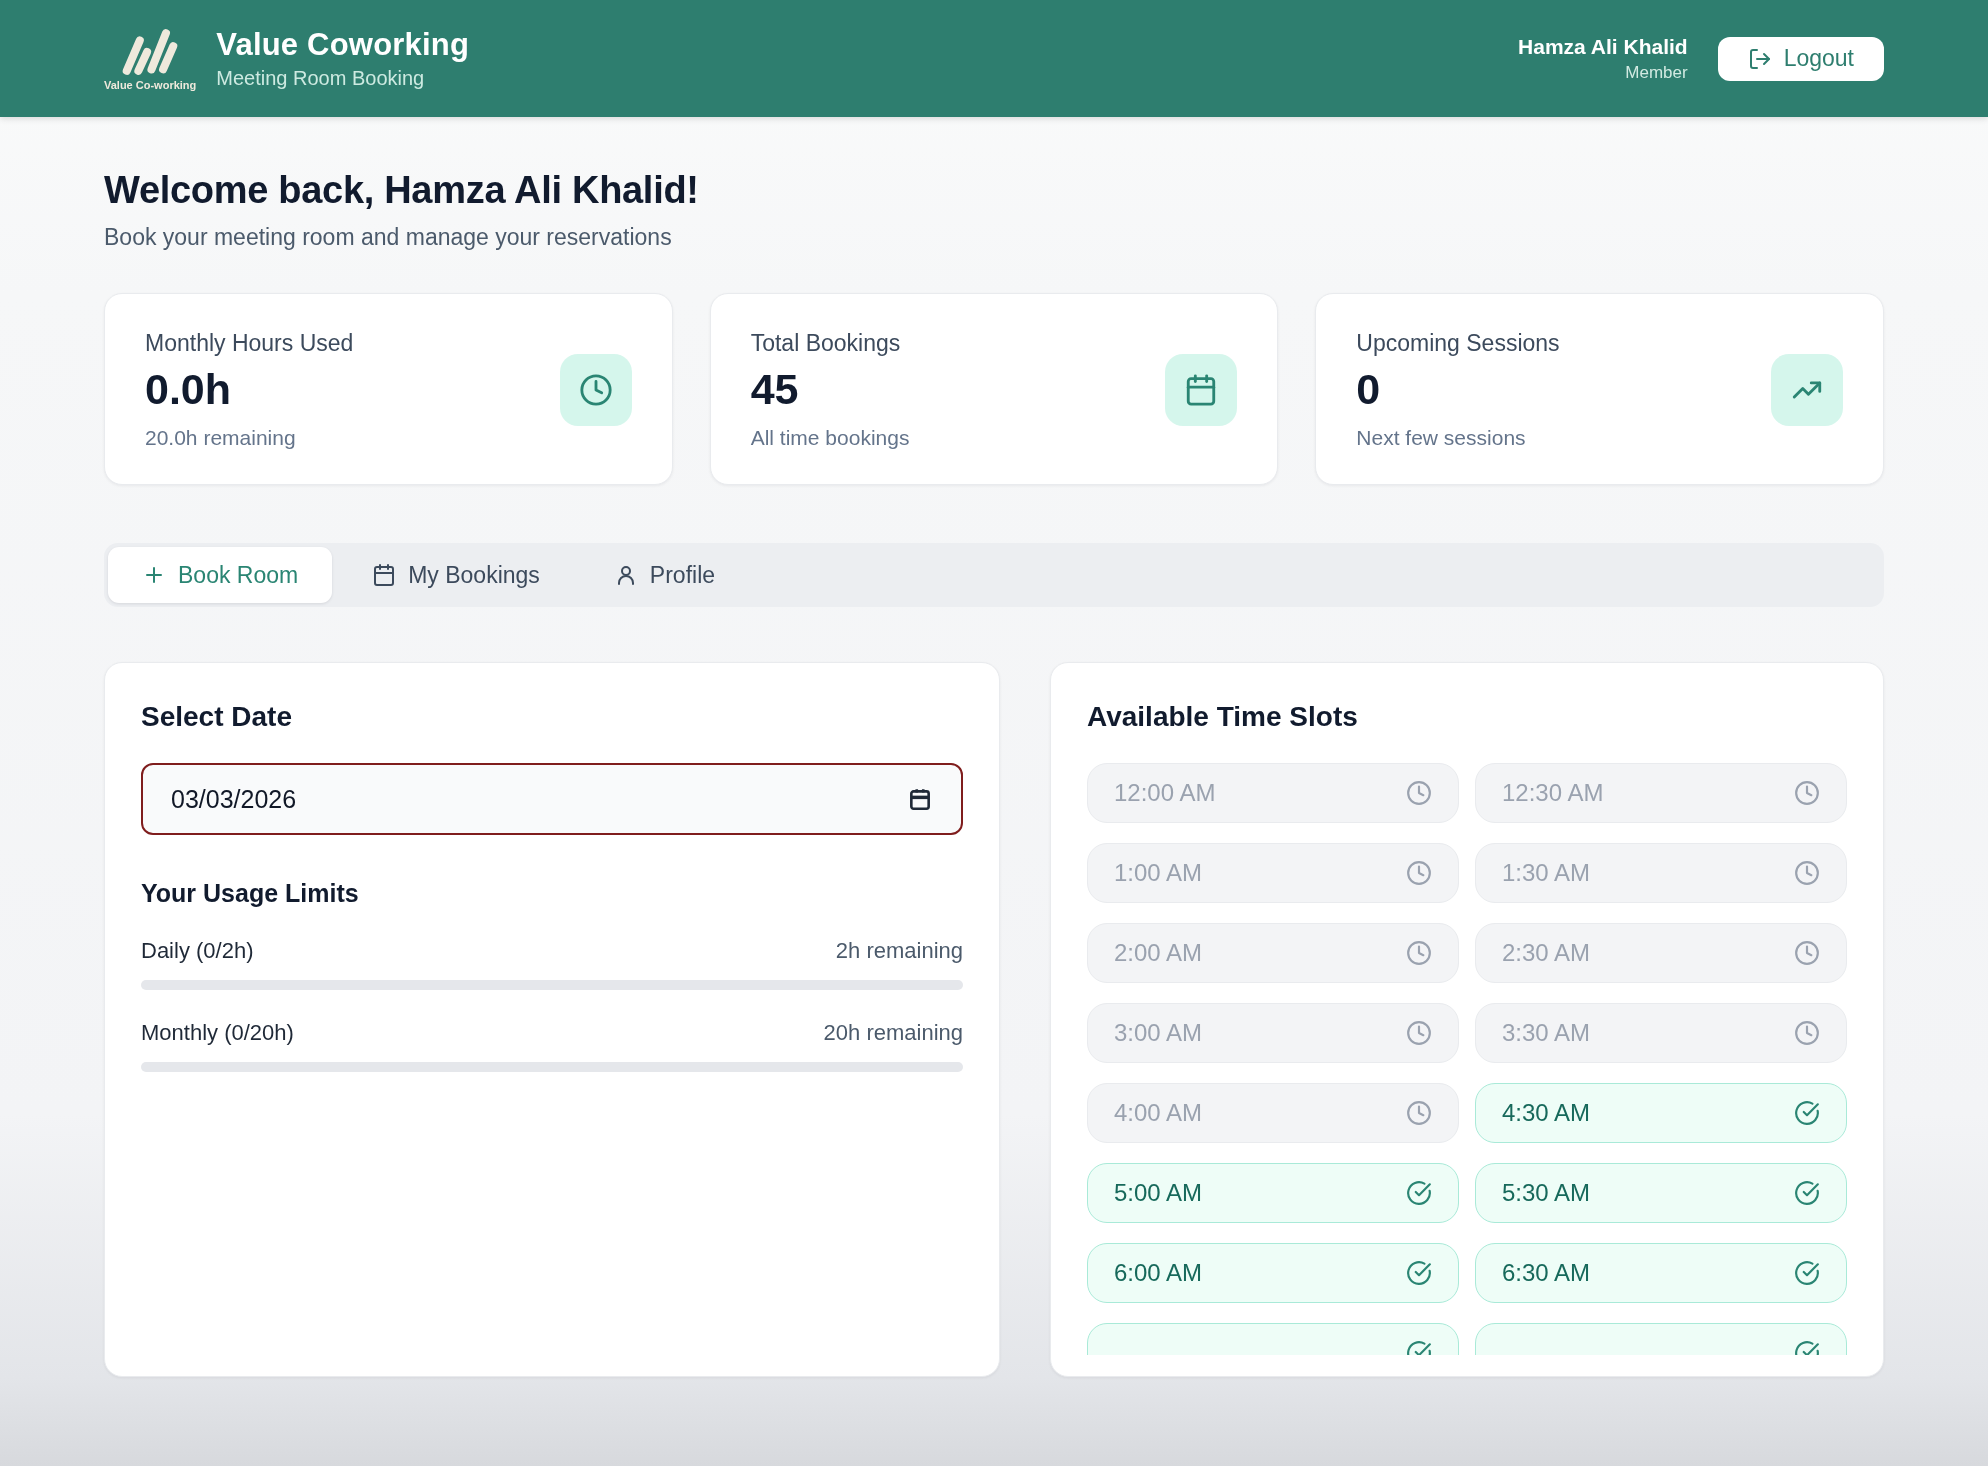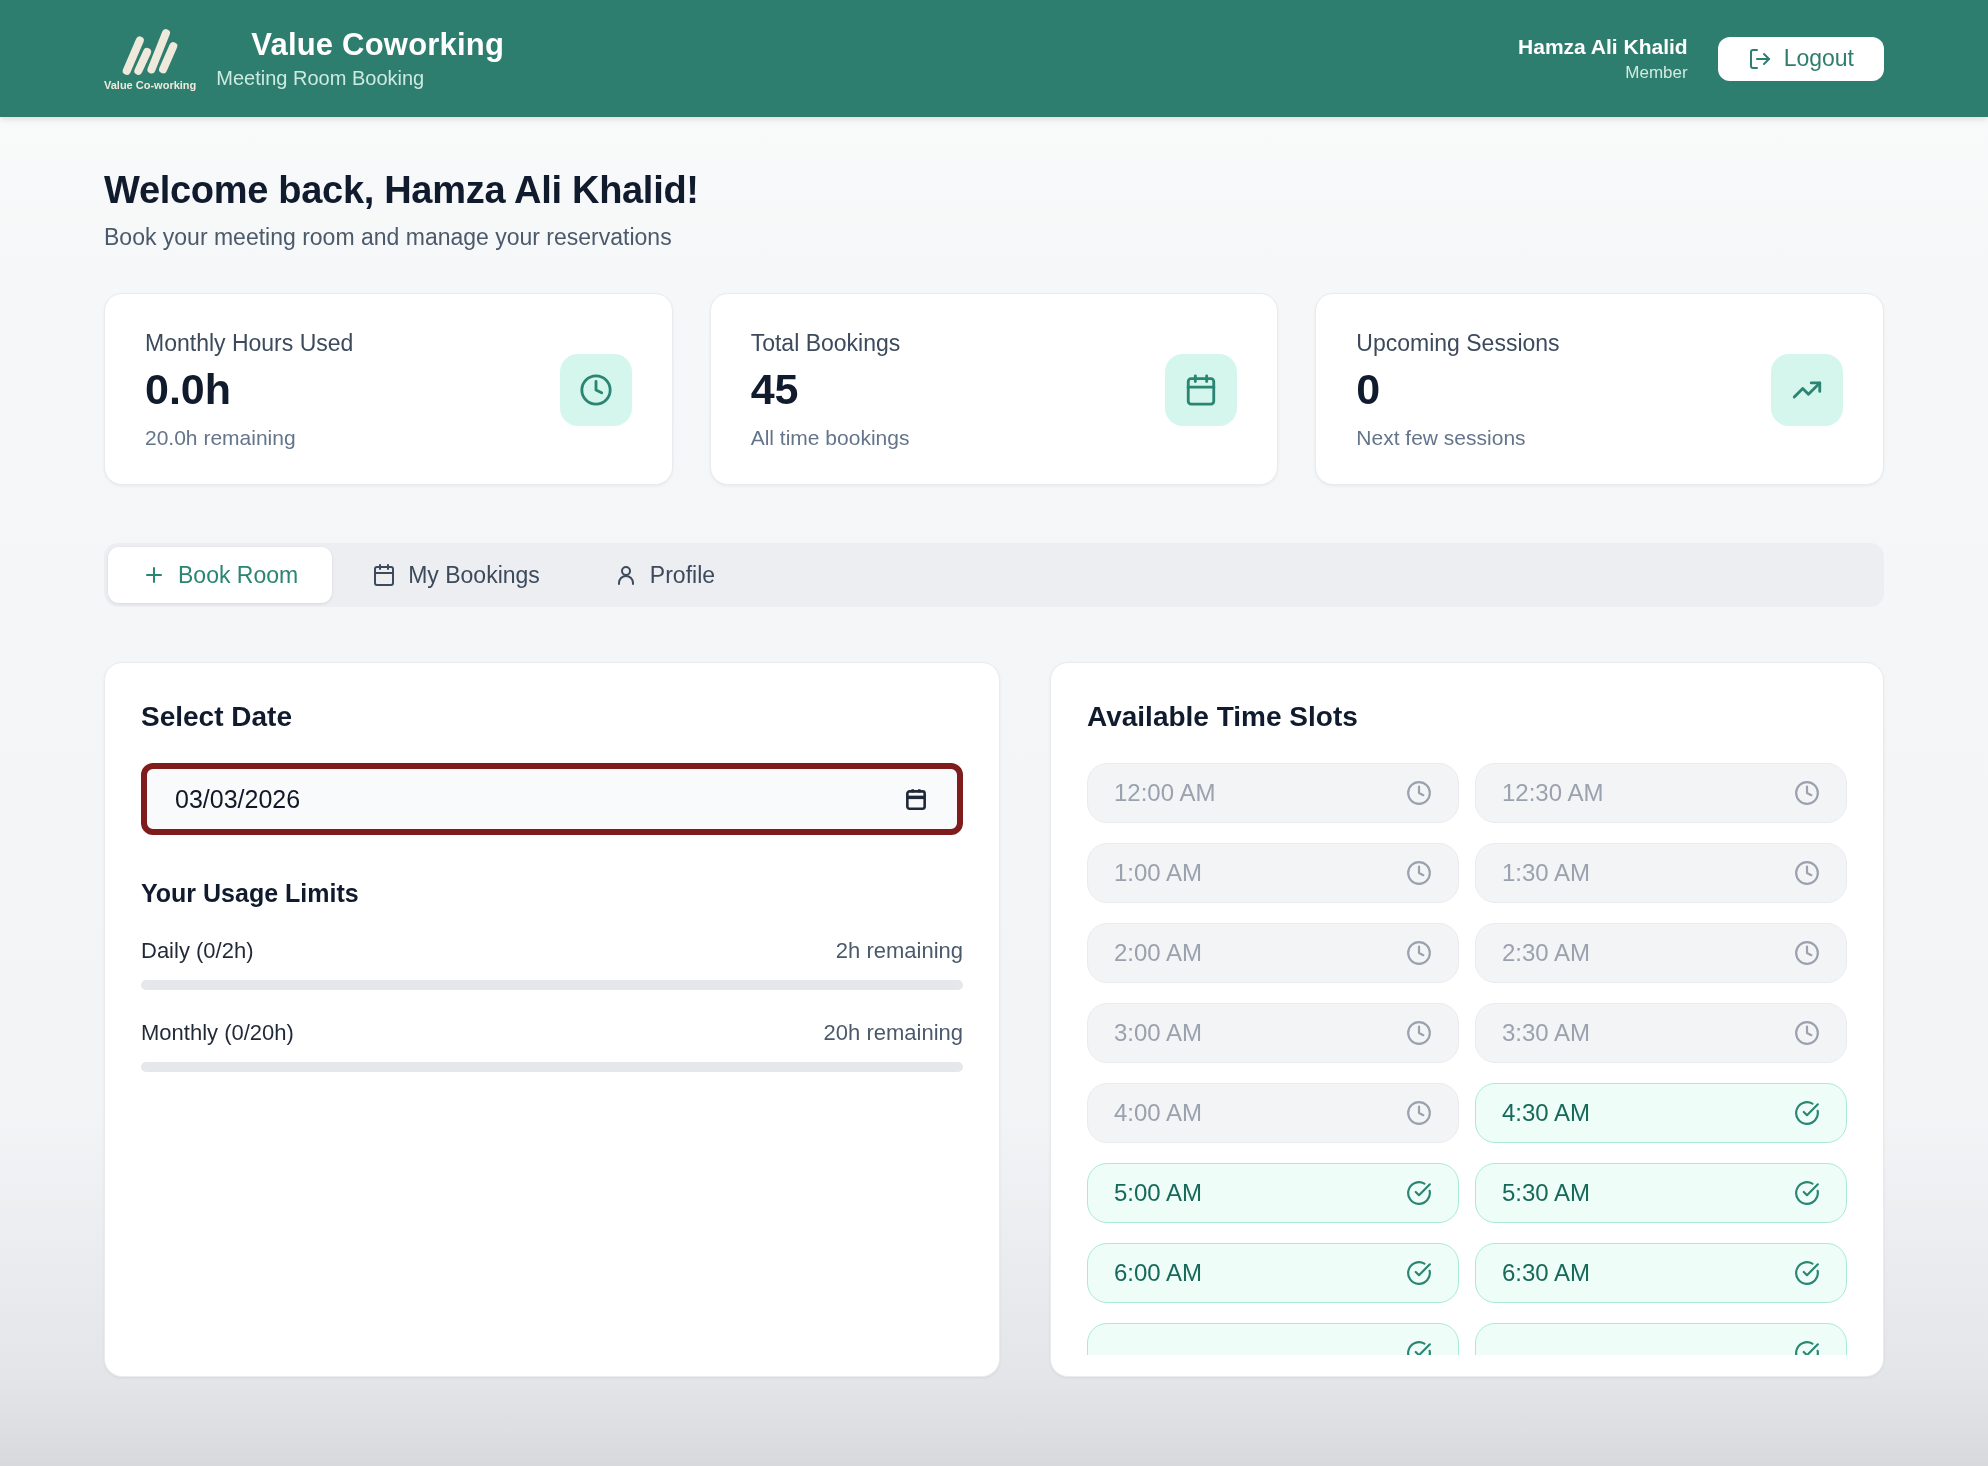--- a/index.html
+++ b/index.html
@@ -13,21 +13,21 @@
 
   
   .header {
     height:117px; background:#2e7e6f; display:flex; align-items:center;
     justify-content:space-between; padding:0 104px;
     box-shadow:0 2px 6px rgba(0,0,0,.12);
   }
   .brand { display:flex; align-items:center; gap:20px; }
   .logo-wrap { display:flex; flex-direction:column; align-items:center; }
   .logo-caption { font-size:11px; font-weight:bold; color:#efe9dc; margin-top:2px; white-space:nowrap; }
-  .brand-text .brand-title { font-size:31px; font-weight:bold; color:#ffffff; letter-spacing:.2px;margin-left:35px; }
+  .brand-text .brand-title { font-size:31px; font-weight:bold; color:#ffffff; letter-spacing:.2px; }
   .brand-text .brand-sub { font-size:20px; color:#cdeae1; margin-top:4px; }
   .header-right { display:flex; align-items:center; gap:30px; }
   .user-block { text-align:right; }
   .user-name { font-size:21px; font-weight:bold; color:#ffffff; }
   .user-role { font-size:17px; color:#d2eae2; margin-top:4px; }
   .logout-btn {
     display:flex; align-items:center; gap:12px; background:#ffffff; border:none;
     height:44px; padding:0 30px; border-radius:12px; cursor:pointer;
     font-family:inherit; font-size:23px; color:#2e7e6f; font-weight:500;
   }
@@ -71,21 +71,21 @@
     background:#ffffff; border:1px solid #e9ebee; border-radius:18px;
     box-shadow:0 1px 3px rgba(16,24,40,.06); padding:38px 36px;
   }
   .panel-left { width:896px; }
   .panel-right { flex:1; }
   .panel-title { font-size:28px; font-weight:bold; color:#111b2e; }
 
   
   .date-input {
     margin-top:30px; height:72px; width:100%; background:#f9fafb;
-    border:6px solid #7f1d1d; border-radius:12px; display:flex; align-items:center;
+    border:2px solid #7f1d1d; border-radius:12px; display:flex; align-items:center;
     justify-content:space-between; padding:0 28px; cursor:pointer;
   }
   .date-value { font-size:25px; color:#111827; }
 
   
   .usage-title { font-size:25px; font-weight:bold; color:#111b2e; margin-top:44px; }
   .limit-block { margin-top:30px; }
   .limit-row { display:flex; justify-content:space-between; align-items:baseline; }
   .limit-label { font-size:22px; color:#1f2937; }
   .limit-remaining { font-size:22px; color:#4b5a6b; }

